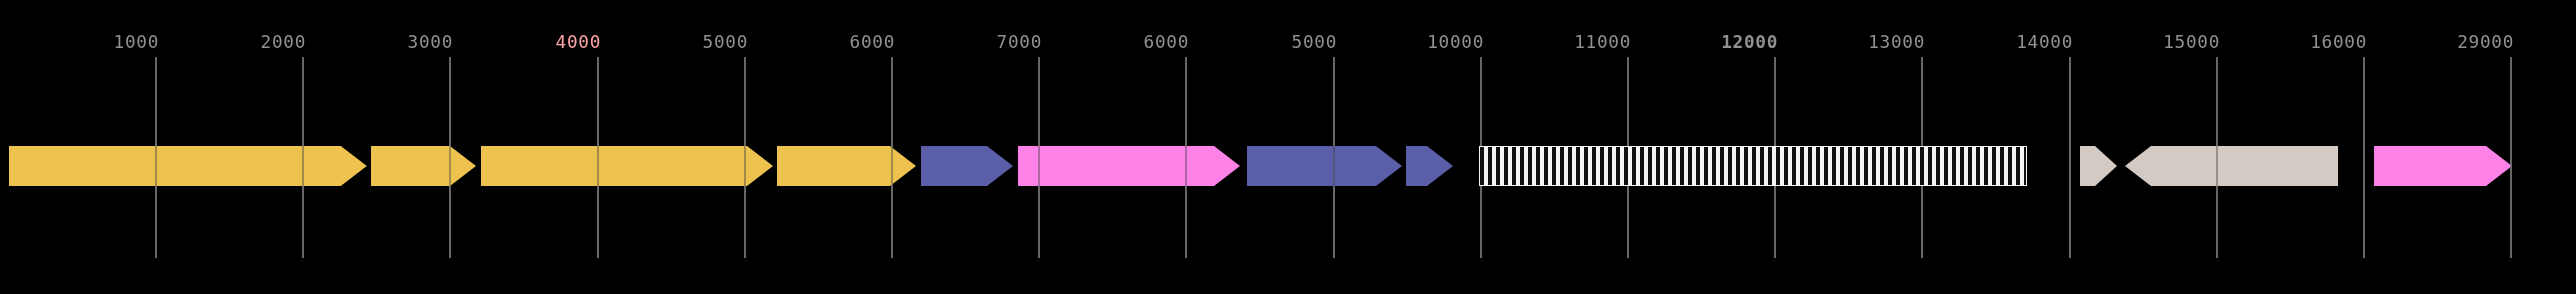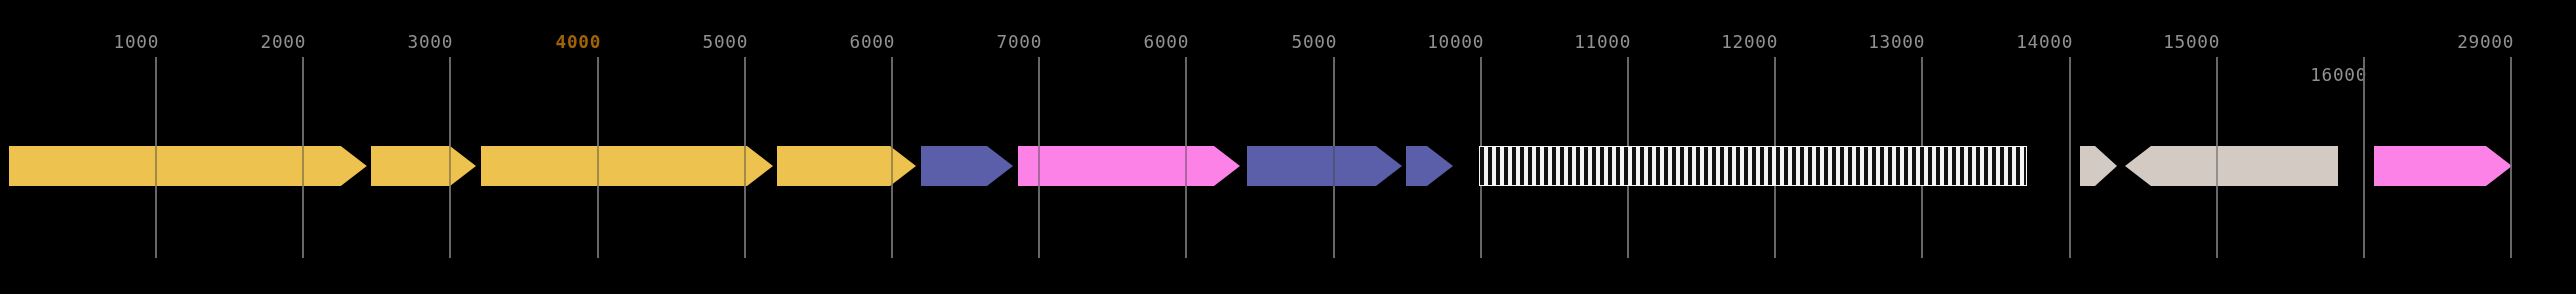--- a/index.html
+++ b/index.html
@@ -69,33 +69,33 @@
       <div class="gridline" style="left: 1921px; background: rgb(130, 130, 130);"></div>
       <div class="gridline" style="left: 2069px; background: rgb(130, 130, 130);"></div>
       <div class="gridline" style="left: 2216px; background: rgb(130, 130, 130);"></div>
       <div class="gridline" style="left: 2363px; background: rgb(130, 130, 130);"></div>
       <div class="gridline" style="left: 2510px; background: rgb(130, 130, 130);"></div>
     </div>
   <div id="tick-labels">
       <div class="tick-label" style="left: 159px; color: rgb(145, 145, 145);">1000</div>
       <div class="tick-label" style="left: 306px; color: rgb(145, 145, 145);">2000</div>
       <div class="tick-label" style="left: 453px; color: rgb(145, 145, 145);">3000</div>
-      <div class="tick-label" style="left: 601px; color: #a16207; font-weight: bold;">4000</div>
+      <div class="tick-label" style="left: 601px; color: #fca5a5;">4000</div>
       <div class="tick-label" style="left: 748px; color: rgb(145, 145, 145);">5000</div>
       <div class="tick-label" style="left: 895px; color: rgb(145, 145, 145);">6000</div>
       <div class="tick-label" style="left: 1042px; color: rgb(145, 145, 145);">7000</div>
       <div class="tick-label" style="left: 1189px; color: rgb(145, 145, 145);">6000</div>
       <div class="tick-label" style="left: 1337px; color: rgb(145, 145, 145);">5000</div>
       <div class="tick-label" style="left: 1484px; color: rgb(145, 145, 145);">10000</div>
       <div class="tick-label" style="left: 1631px; color: rgb(145, 145, 145);">11000</div>
-      <div class="tick-label" style="left: 1778px; color: rgb(145, 145, 145);">12000</div>
+      <div class="tick-label" style="left: 1778px; color: rgb(145, 145, 145); font-weight: bold;">12000</div>
       <div class="tick-label" style="left: 1925px; color: rgb(145, 145, 145);">13000</div>
       <div class="tick-label" style="left: 2073px; color: rgb(145, 145, 145);">14000</div>
       <div class="tick-label" style="left: 2220px; color: rgb(145, 145, 145);">15000</div>
-      <div class="tick-label" style="left: 2367px; color: rgb(145, 145, 145); margin-top: 33px;">16000</div>
+      <div class="tick-label" style="left: 2367px; color: rgb(145, 145, 145);">16000</div>
       <div class="tick-label" style="left: 2514px; color: rgb(145, 145, 145);">29000</div>
     </div>
   <div id="features">
       <div class="feature" style="left: 8.8px; width: 358px; background: rgb(237, 194, 79); clip-path: polygon(0px 0px, calc(100% - 26px) 0px, 100% 50%, calc(100% - 26px) 100%, 0px 100%);"></div>
       <div class="feature" style="left: 371px; width: 105px; background: rgb(237, 194, 79); clip-path: polygon(0px 0px, calc(100% - 26px) 0px, 100% 50%, calc(100% - 26px) 100%, 0px 100%);"></div>
       <div class="feature" style="left: 481px; width: 292px; background: rgb(237, 194, 79); clip-path: polygon(0px 0px, calc(100% - 26px) 0px, 100% 50%, calc(100% - 26px) 100%, 0px 100%);"></div>
       <div class="feature" style="left: 777px; width: 139px; background: rgb(237, 194, 79); clip-path: polygon(0px 0px, calc(100% - 26px) 0px, 100% 50%, calc(100% - 26px) 100%, 0px 100%);"></div>
       <div class="feature" style="left: 921px; width: 92px; background: rgb(91, 94, 169); clip-path: polygon(0px 0px, calc(100% - 26px) 0px, 100% 50%, calc(100% - 26px) 100%, 0px 100%);"></div>
       <div class="feature" style="left: 1018px; width: 222px; background: rgb(252, 130, 232); clip-path: polygon(0px 0px, calc(100% - 26px) 0px, 100% 50%, calc(100% - 26px) 100%, 0px 100%);"></div>
       <div class="feature" style="left: 1247px; width: 155px; background: rgb(91, 94, 169); clip-path: polygon(0px 0px, calc(100% - 26px) 0px, 100% 50%, calc(100% - 26px) 100%, 0px 100%);"></div>

